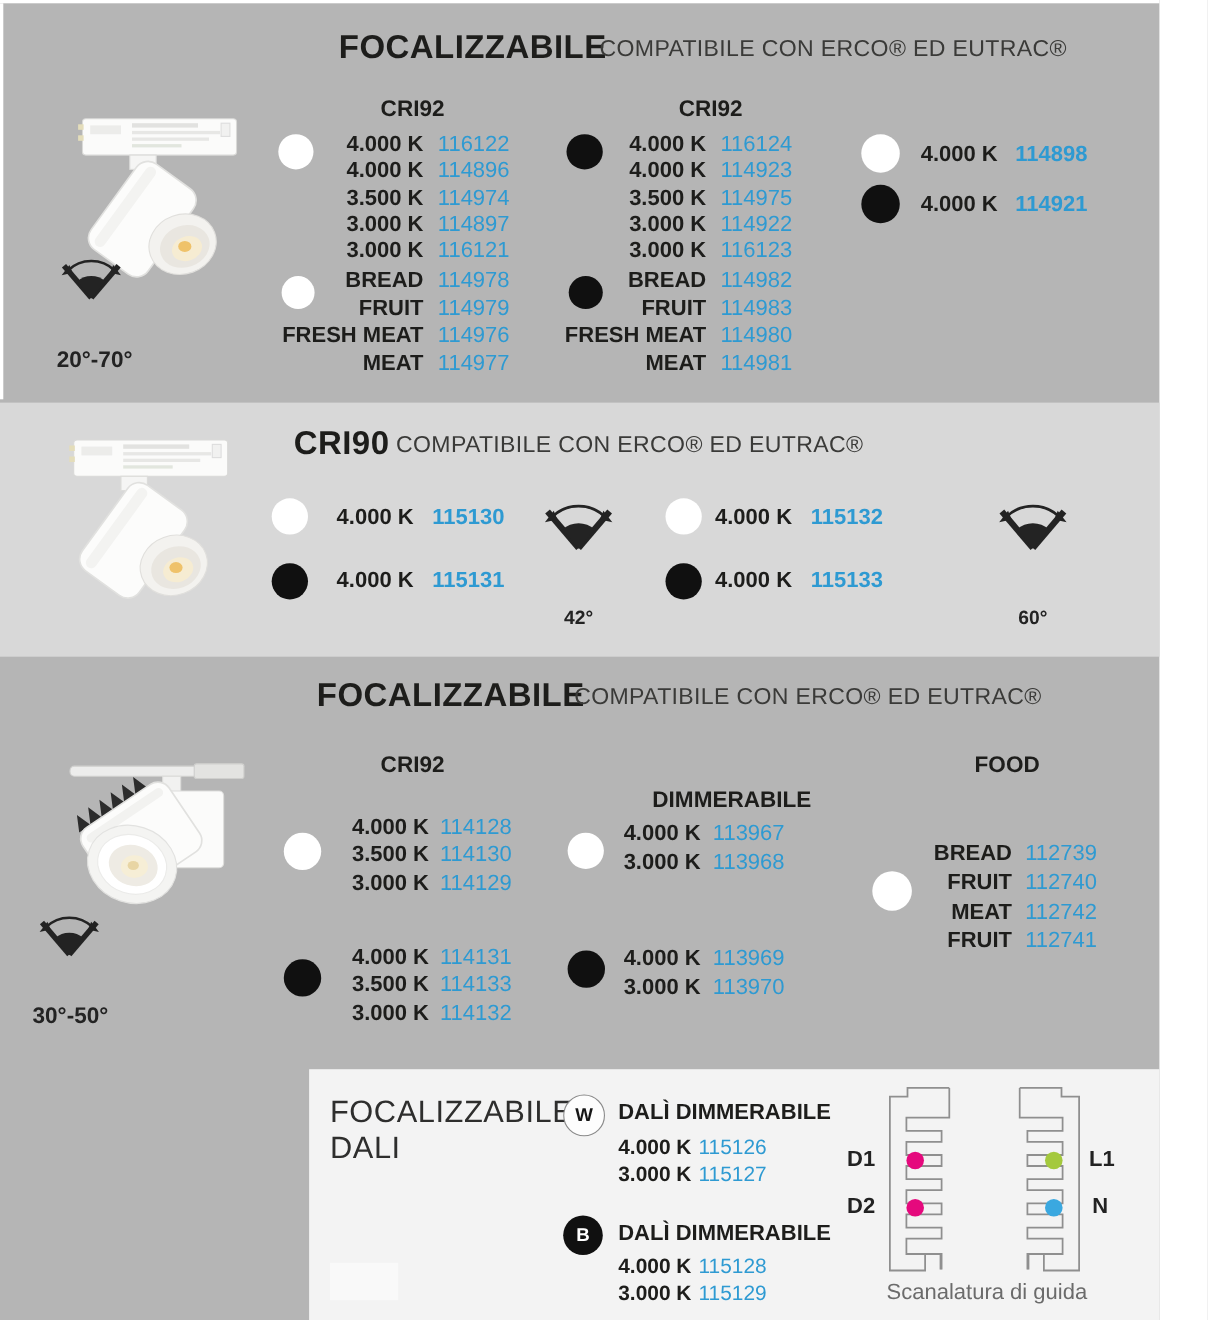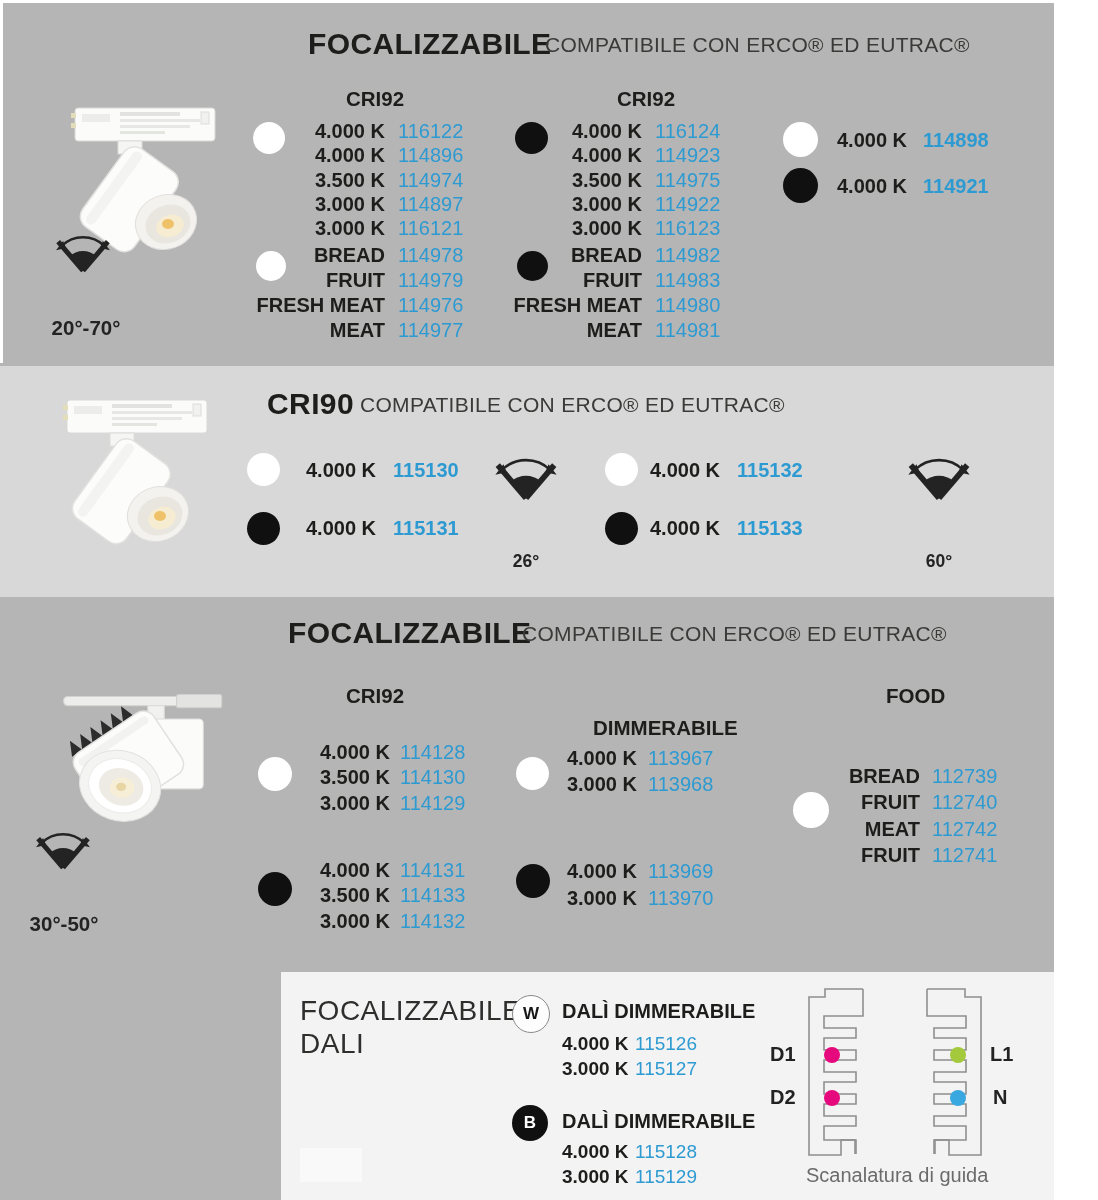--- a/index.html
+++ b/index.html
@@ -213,21 +213,21 @@
       <span class="code">115130</span>
   </div>
   <div class="dot b" style="left:247px;top:512px;width:33px;height:33px;"></div>
   <div class="pair" style="left:306px;top:517px;--lw:76px;--gap:11px;">
     <span class="lab">4.000 K</span>
       <span class="code">115131</span>
   </div>
   <svg class="abs" style="left:492px;top:453px" width="68" height="50" viewBox="0 0 84 62">
       <use href="#beam"></use>
     </svg>
-  <div class="beamlab" style="left:492px;top:505px;width:68px;font-size:17.5px;">26°</div>
+  <div class="beamlab" style="left:492px;top:505px;width:68px;font-size:17.5px;">42°</div>
 
   <div class="dot w" style="left:605px;top:453px;width:33px;height:33px;"></div>
   <div class="pair" style="left:650px;top:459px;--lw:76px;--gap:11px;">
     <span class="lab">4.000 K</span>
       <span class="code">115132</span>
   </div>
   <div class="dot b" style="left:605px;top:512px;width:33px;height:33px;"></div>
   <div class="pair" style="left:650px;top:517px;--lw:76px;--gap:11px;">
     <span class="lab">4.000 K</span>
       <span class="code">115133</span>

